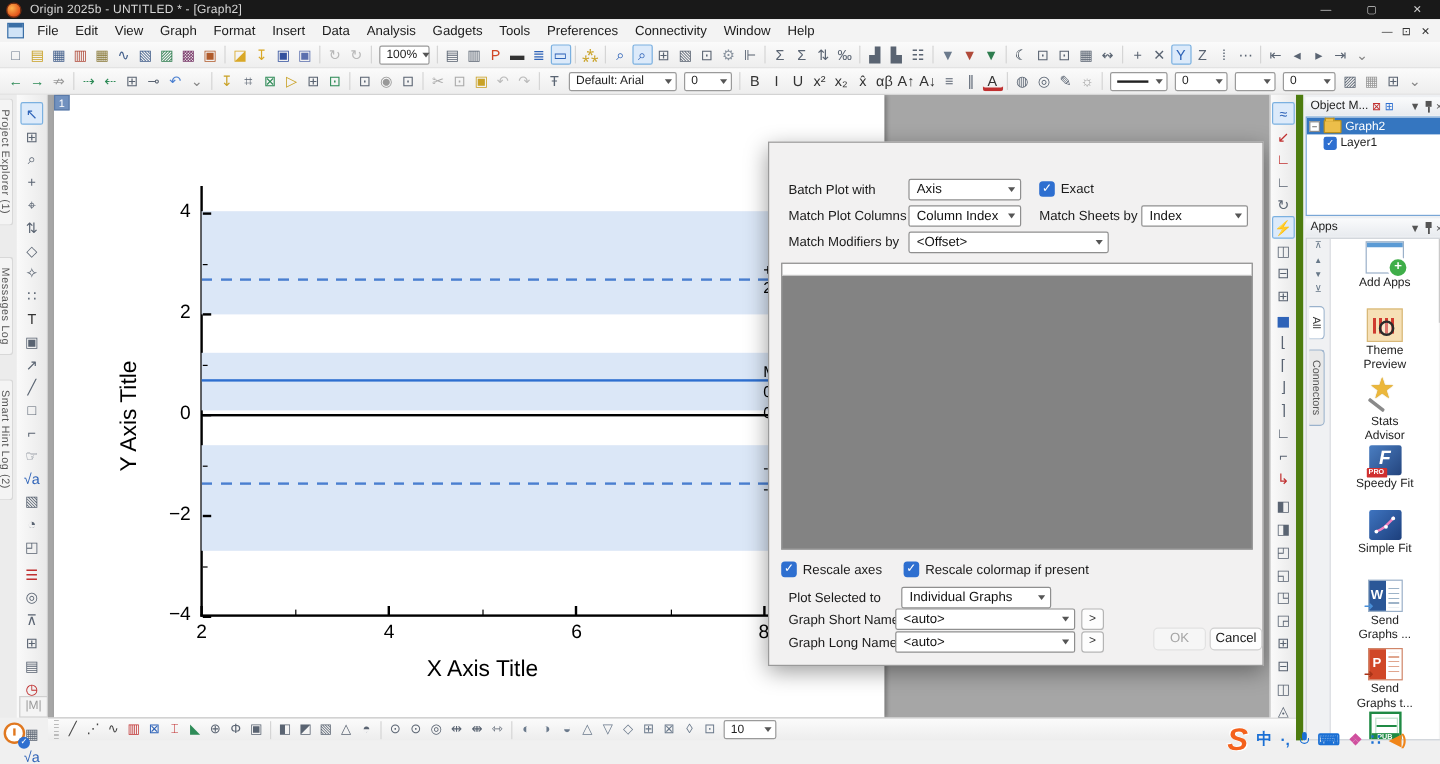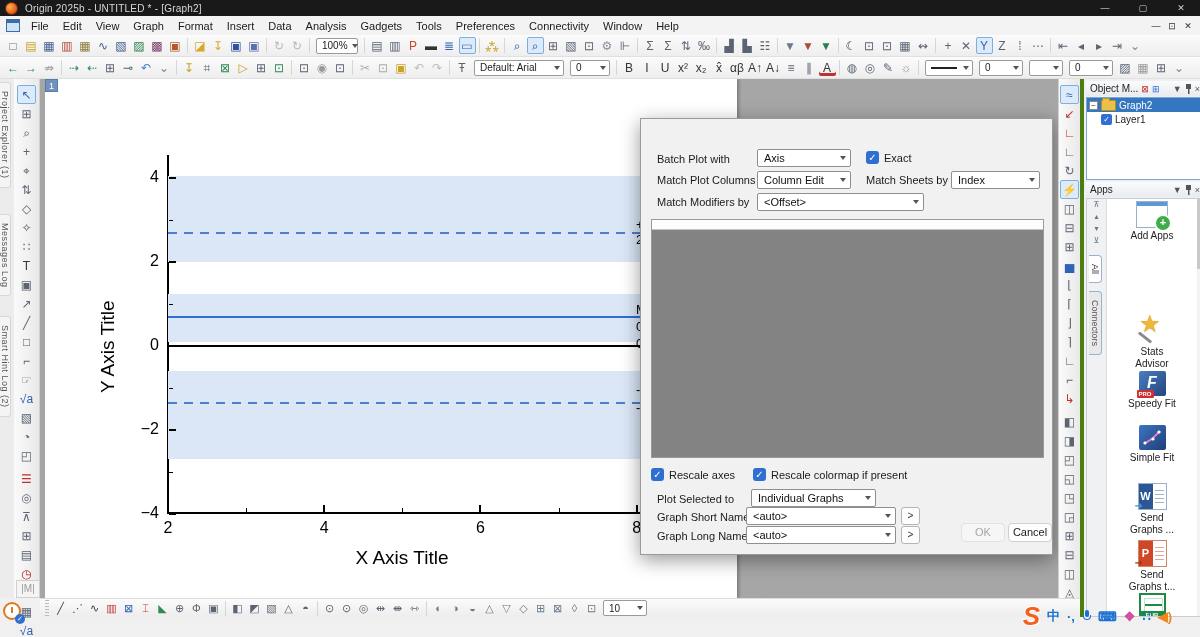--- a/index.html
+++ b/index.html
@@ -64,21 +64,21 @@
   .dlg-label{position:absolute;font-size:11px;color:#1a1a1a;}
   .dlg-combo{position:absolute;display:flex;align-items:center;justify-content:space-between;background:#fff;border:1px solid #8f8f8f;border-radius:2px;height:18px;font-size:11px;padding:0 4px 0 6px;box-sizing:border-box;color:#111;}
   .cb{width:13px;height:13px;background:#2e6fd0;border-radius:3px;color:#fff;font-size:10px;line-height:13px;text-align:center;flex:0 0 auto;}
   .cbrow{position:absolute;display:flex;align-items:center;gap:5px;font-size:11px;color:#1a1a1a;}
   .dlg-list{position:absolute;left:10px;top:100px;width:393px;height:239px;border:1px solid #9a9a9a;background:#838383;box-sizing:border-box;}
   .dlg-list::before{content:"";display:block;height:9px;background:#fdfdfd;border-bottom:1px solid #c5c5c5;}
   .xbtn{position:absolute;width:19px;height:18px;border:1px solid #b5b5b5;border-radius:3px;background:#fdfdfd;font-size:10px;color:#333;text-align:center;line-height:16px;box-sizing:border-box;}
   .btn{position:absolute;width:44px;height:19px;border:1px solid #d0d0d0;border-radius:4px;background:#fdfdfd;font-size:11px;text-align:center;line-height:17px;color:#1a1a1a;box-sizing:border-box;}
   .btn.disabled{color:#a6a6a6;background:#f6f6f6;border-color:#e2e2e2;}
   
-  .rpanel{position:absolute;left:1080px;top:0;width:120px;height:538px;background:#eef0f3;border-left:4px solid #4d7c0f;box-sizing:border-box;}
+  .rpanel{position:absolute;left:1080px;top:0;width:120px;height:538px;background:#eef0f3;border-left:6px solid #4d7c0f;box-sizing:border-box;}
   .panel-head{height:15px;display:flex;align-items:center;font-size:10px;color:#222;padding:0 2px 0 4px;background:linear-gradient(#fafbfc,#e8ebef);}
   .panel-head .spacer{flex:1;}
   .ph-ic{font-size:9px;color:#555;margin-left:3px;}
   .pin-svg{margin-left:3px;}
   .om{position:absolute;left:2px;top:2px;width:116px;height:99px;}
   .om-tree{position:absolute;left:0;top:16px;width:116px;height:83px;background:#fff;border:1px solid #7aa7d6;box-sizing:border-box;overflow:hidden;}
   .tree-row{display:flex;align-items:center;height:14px;font-size:10px;gap:3px;}
   .tree-row.sel{background:#3576c0;color:#fff;}
   .expand-box{width:9px;height:9px;border:1px solid #8a8a8a;background:#fff;color:#333;font-size:8px;line-height:7px;text-align:center;margin-left:2px;flex:0 0 auto;box-sizing:border-box;}
   .folder{width:13px;height:9px;background:#ecbe4a;border:1px solid #b98f1e;border-radius:1px;position:relative;flex:0 0 auto;}
@@ -451,21 +451,21 @@
             <span>Axis</span>
             <i class="tri" data-name="chevron-down-icon"></i>
           </div>
         <div class="cbrow" style="left:225px;top:32px" data-name="exact-checkbox-row">
           <span class="cb" data-name="exact-checkbox">✓</span>
           <span data-name="exact-label">Exact</span>
         </div>
 
         <div class="dlg-label" style="left:16px;top:55px" data-name="match-plot-columns-label">Match Plot Columns by</div>
         <div class="dlg-combo" style="left:116px;top:52px;width:94px" data-name="match-plot-columns-select">
-            <span>Column Edit</span>
+            <span>Column Index</span>
             <i class="tri" data-name="chevron-down-icon"></i>
           </div>
         <div class="dlg-label" style="left:225px;top:55px" data-name="match-sheets-label">Match Sheets by</div>
         <div class="dlg-combo" style="left:310px;top:52px;width:89px" data-name="match-sheets-select">
             <span>Index</span>
             <i class="tri" data-name="chevron-down-icon"></i>
           </div>
 
         <div class="dlg-label" style="left:16px;top:77px" data-name="match-modifiers-label">Match Modifiers by</div>
         <div class="dlg-combo" style="left:116px;top:74px;width:167px" data-name="match-modifiers-select">
@@ -601,20 +601,28 @@
           </div>
           <div class="apps-list" data-name="apps-list">
 
             <div class="app-item" style="top:2px" data-name="app-add-apps">
               <div class="ai ai-add" data-name="add-apps-icon">
                   <span class="badge">+</span>
                 </div>
               <span class="app-label">Add Apps</span>
             </div>
 
+            <div class="app-item" style="top:58px" data-name="app-theme-preview">
+              <div class="ai ai-theme" data-name="theme-preview-icon">
+                  <span class="bars"></span>
+                  <span class="ring"></span>
+                </div>
+              <span class="app-label">Theme</span>
+              <span class="app-label">Preview</span>
+            </div>
 
             <div class="app-item" style="top:117px" data-name="app-stats-advisor">
               <div class="ai ai-stats" data-name="stats-advisor-icon">
                   <span class="star">★</span>
                   <span class="wand"></span>
                 </div>
               <span class="app-label">Stats</span>
               <span class="app-label">Advisor</span>
             </div>
 

